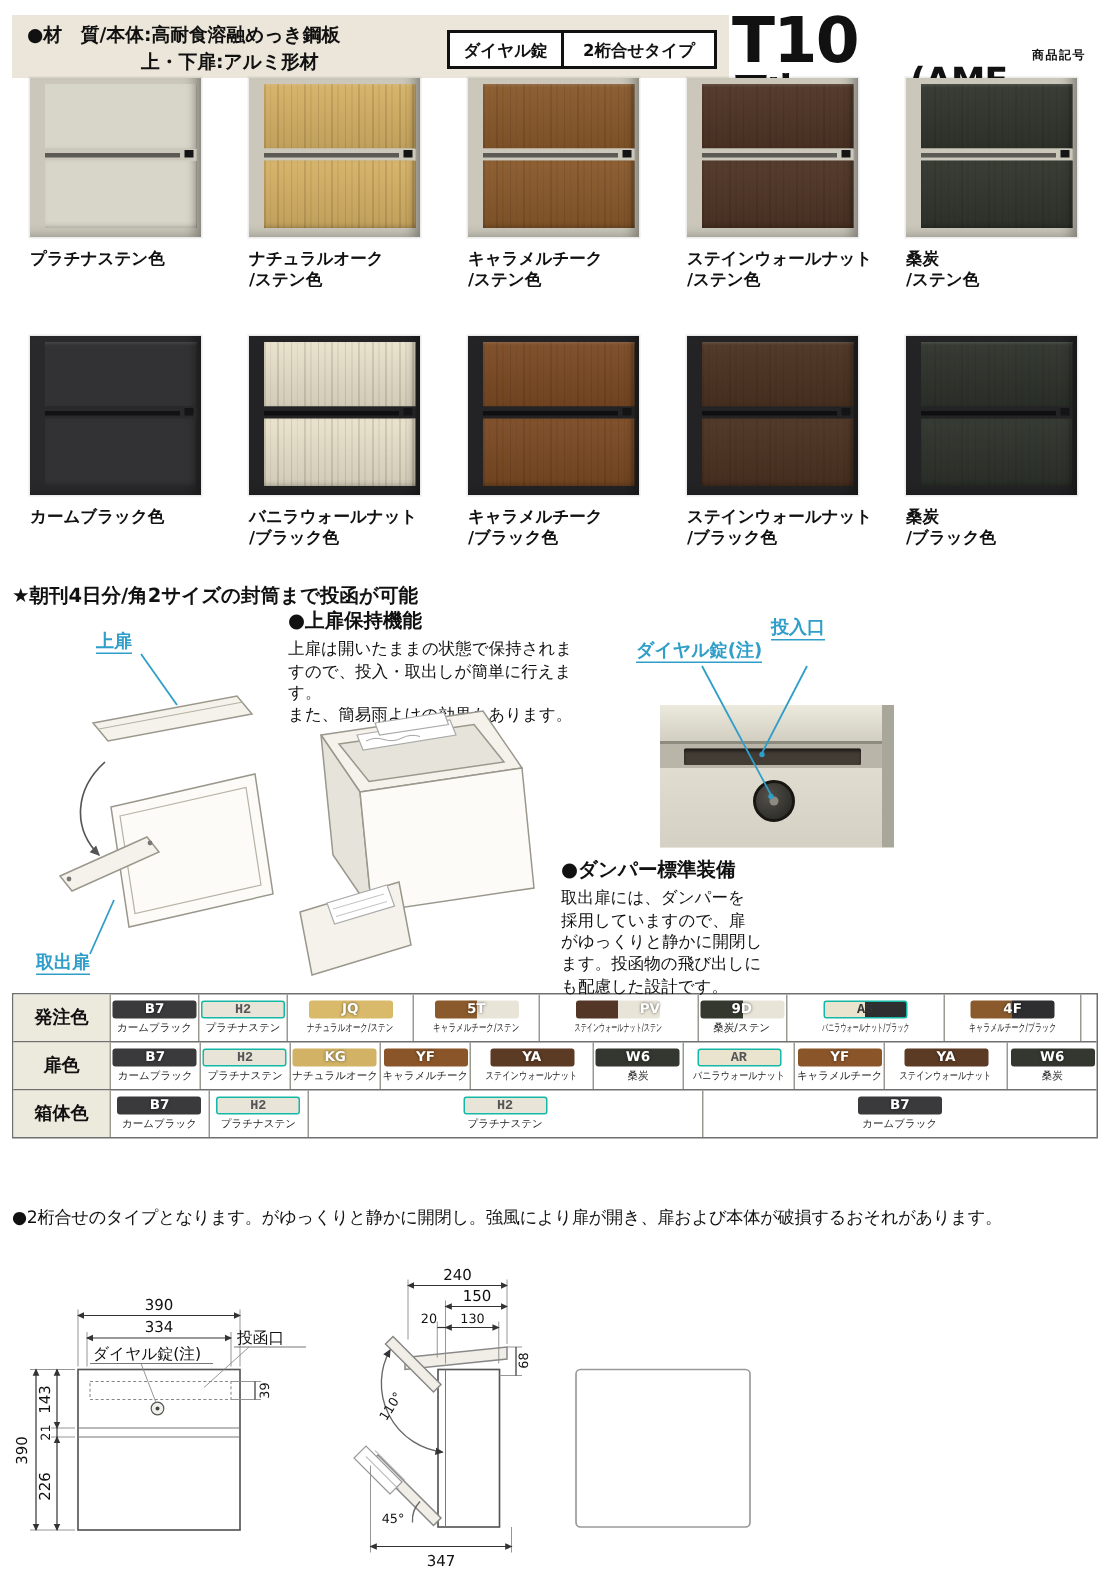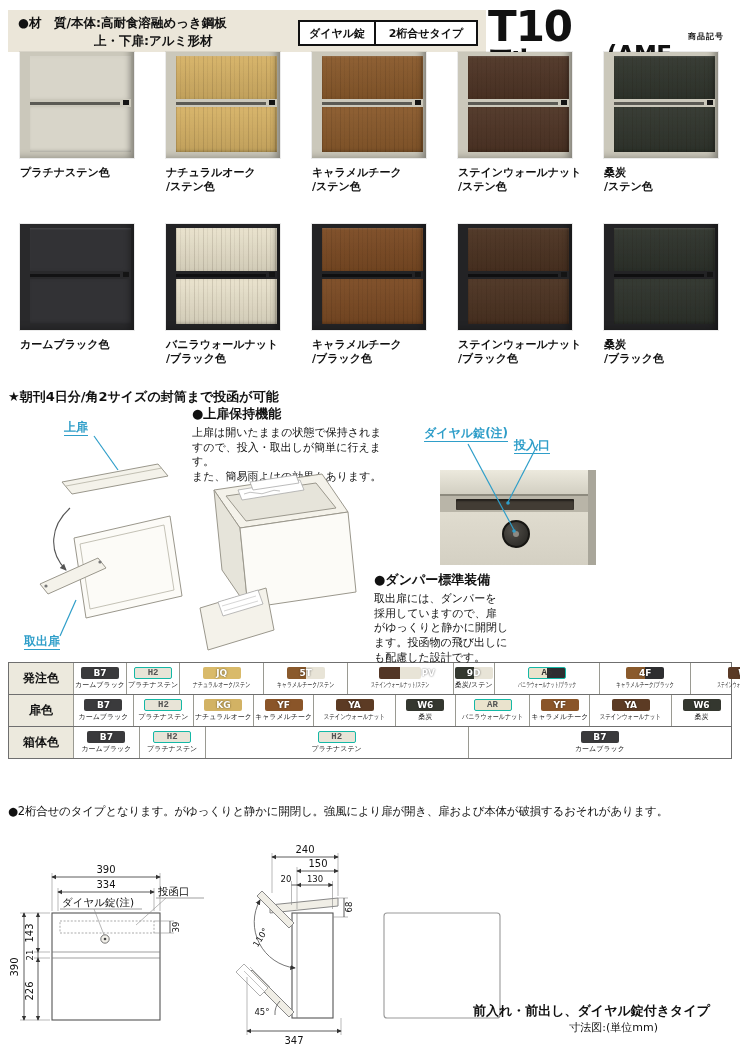--- a/index.html
+++ b/index.html
@@ -41,21 +41,21 @@
   .swatch-label{margin-left:12px;font-size:11px;font-weight:600;line-height:1.3;white-space:pre-line;color:#111;}
 
   
   .star-note{position:absolute;left:8px;top:388px;font-size:13px;font-weight:700;}
   #feature-art{position:absolute;left:0;top:386px;width:740px;height:272px;z-index:3;pointer-events:none;}
   .callout{position:absolute;z-index:4;color:#2f9ec9;font-size:12px;font-weight:600;
            border-bottom:1.5px solid #2f9ec9;padding-bottom:1px;line-height:1.2;background:transparent;}
   #callout-top-door{left:64px;top:420px;}
   #callout-pickup-door{left:24px;top:634px;}
   #callout-dial{left:424px;top:426px;}
-  #callout-slot{left:514px;top:438px;text-align:right;}
+  #callout-slot{left:514px;top:411px;text-align:right;}
   .feat-block{position:absolute;z-index:2;}
   #hold-block{left:192px;top:405px;width:196px;}
   #damper-block{left:374px;top:571px;width:156px;}
   .feat-title{font-size:13px;font-weight:700;margin-bottom:3px;}
   .feat-body{font-size:11px;line-height:1.34;white-space:pre-line;}
 
   
   .photo{position:absolute;left:440px;top:470px;width:156px;height:95px;background:#d8d4c8;z-index:1;overflow:hidden;}
   .photo-lid{position:absolute;left:0;top:0;right:0;height:24px;background:linear-gradient(#ece9dd,#d2cfc2);border-bottom:2px solid #8d8a7e;}
   .photo-slotrow{position:absolute;left:0;top:26px;right:0;height:16px;background:#b9b5a8;}
@@ -65,21 +65,21 @@
               background:radial-gradient(circle at 35% 35%,#53504a,#23221f);border:2px solid #171613;}
   .photo-dial::after{content:"";position:absolute;left:9px;top:9px;width:6px;height:6px;border-radius:50%;background:#8d8a82;}
   .photo-side{position:absolute;right:0;top:0;width:8px;bottom:0;background:#a9a69a;}
 
   
   #color-table{position:absolute;left:8px;top:662px;width:724px;border:1px solid #6f6f6f;box-sizing:border-box;}
   .tbl-row{display:grid;grid-template-columns:64px repeat(10,1fr);border-top:1px solid #6f6f6f;}
   .tbl-row:first-child{border-top:none;}
   .tbl-label{background:#ece9dd;font-size:12px;font-weight:700;display:flex;align-items:center;justify-content:center;}
   .tbl-cell{border-left:1px solid #9a9a92;padding:2px 1px 2px;display:flex;flex-direction:column;align-items:center;min-height:27px;}
-  .chip{width:38px;height:12px;border-radius:2px;font-size:9px;font-weight:700;line-height:12px;
+  .chip{width:56px;height:12px;border-radius:2px;font-size:9px;font-weight:700;line-height:12px;
         text-align:center;margin:2px 0 1px;box-sizing:border-box;}
   .chip.lt{border:1px solid #14b8a6;line-height:10px;font-family:Liberation Mono, monospace;}
   .chip.dk{text-shadow:0 0 2px rgba(0,0,0,.6);}
   .chip-name{font-size:7px;white-space:nowrap;color:#222;transform-origin:center;}
 
   .footnote{position:absolute;left:8px;top:804px;width:724px;font-size:11.5px;letter-spacing:-0.2px;}
 
   
   #dims{position:absolute;left:8px;top:835px;width:724px;height:215px;}
   #dims .box{fill:#fff;stroke:#555;stroke-width:1.1;}
@@ -482,18 +482,14 @@
     <line class="dim" x1="336" y1="63" x2="336" y2="82"></line>
     <text class="sm" transform="rotate(-90 344 72)" x="344" y="72">68</text>
     <line class="ext" x1="239" y1="142" x2="239" y2="200"></line>
     <line class="ext" x1="333" y1="183" x2="333" y2="200"></line>
     <line class="dim" x1="239" y1="196" x2="333" y2="196" marker-start="url(#arw)" marker-end="url(#arw)"></line>
     <text x="286" y="209">347</text>
 
     <rect class="box2" x="376" y="78" width="116" height="105" rx="3"></rect>
   </svg>
 
-  <div class="dim-caption">
-    <div class="c1">前入れ・前出し、ダイヤル錠付きタイプ</div>
-    <div class="c2">寸法図:(単位mm)</div>
-  </div>
 
 </div>
 
 </body></html>

